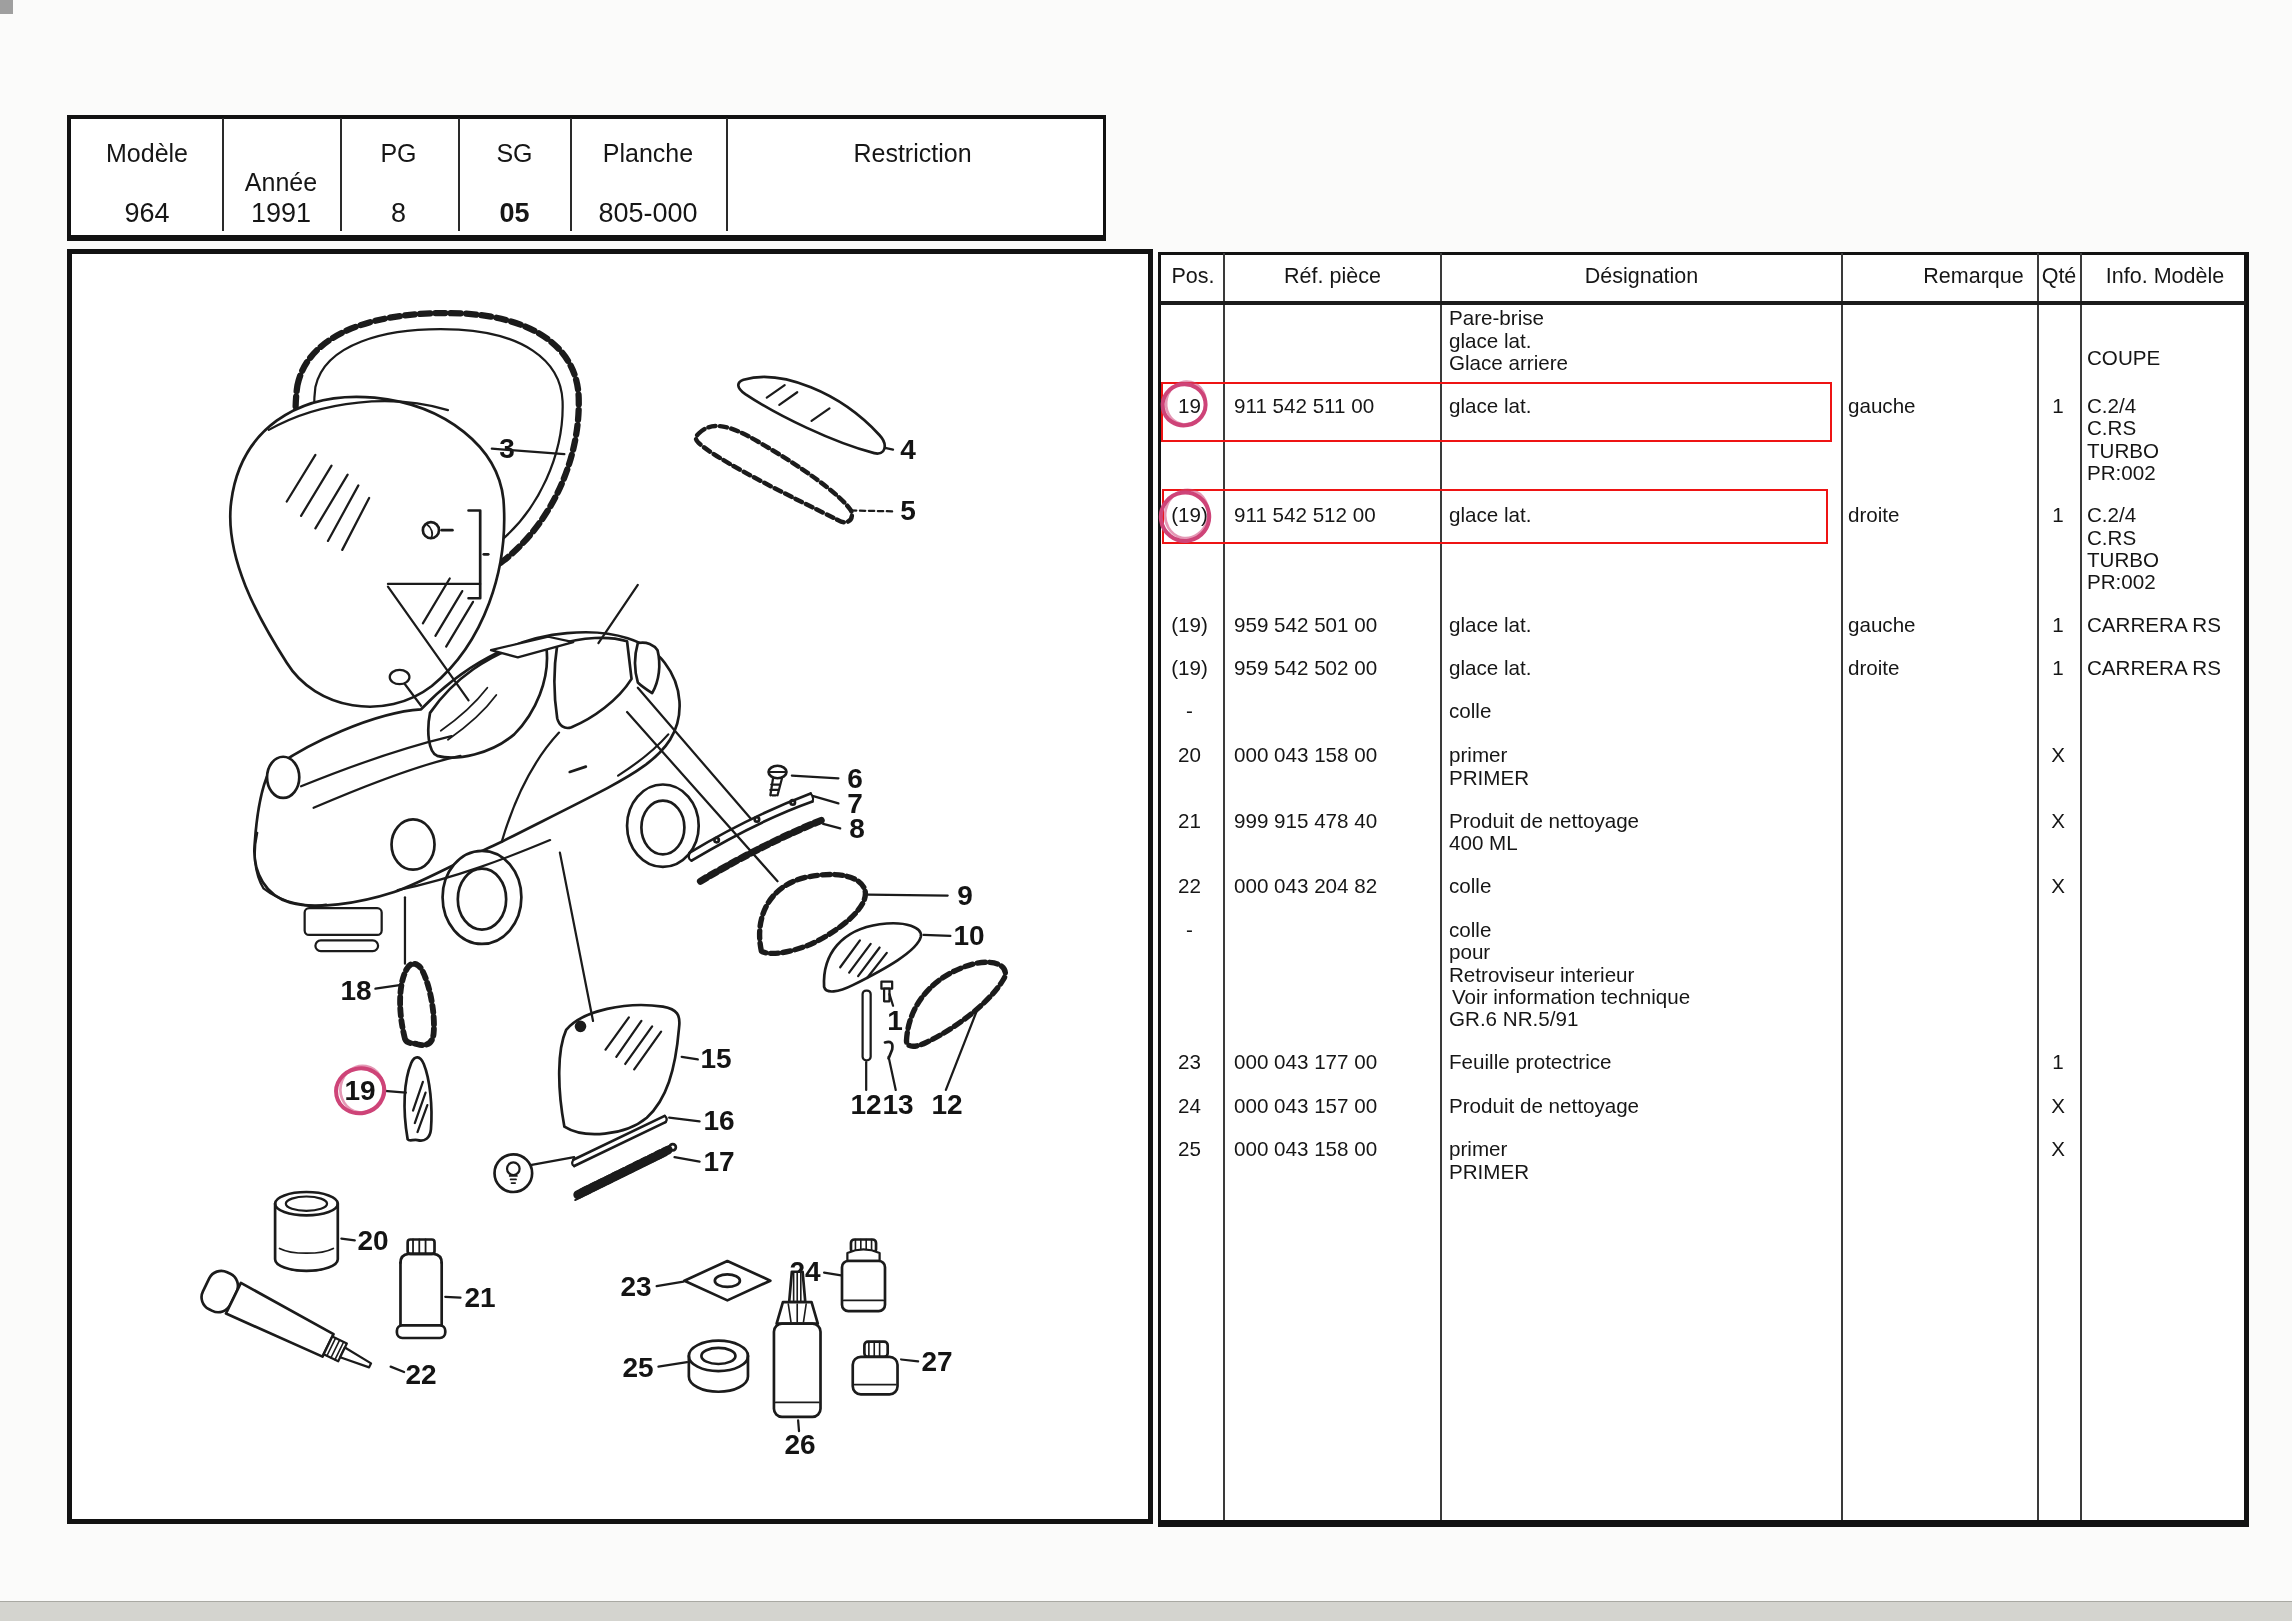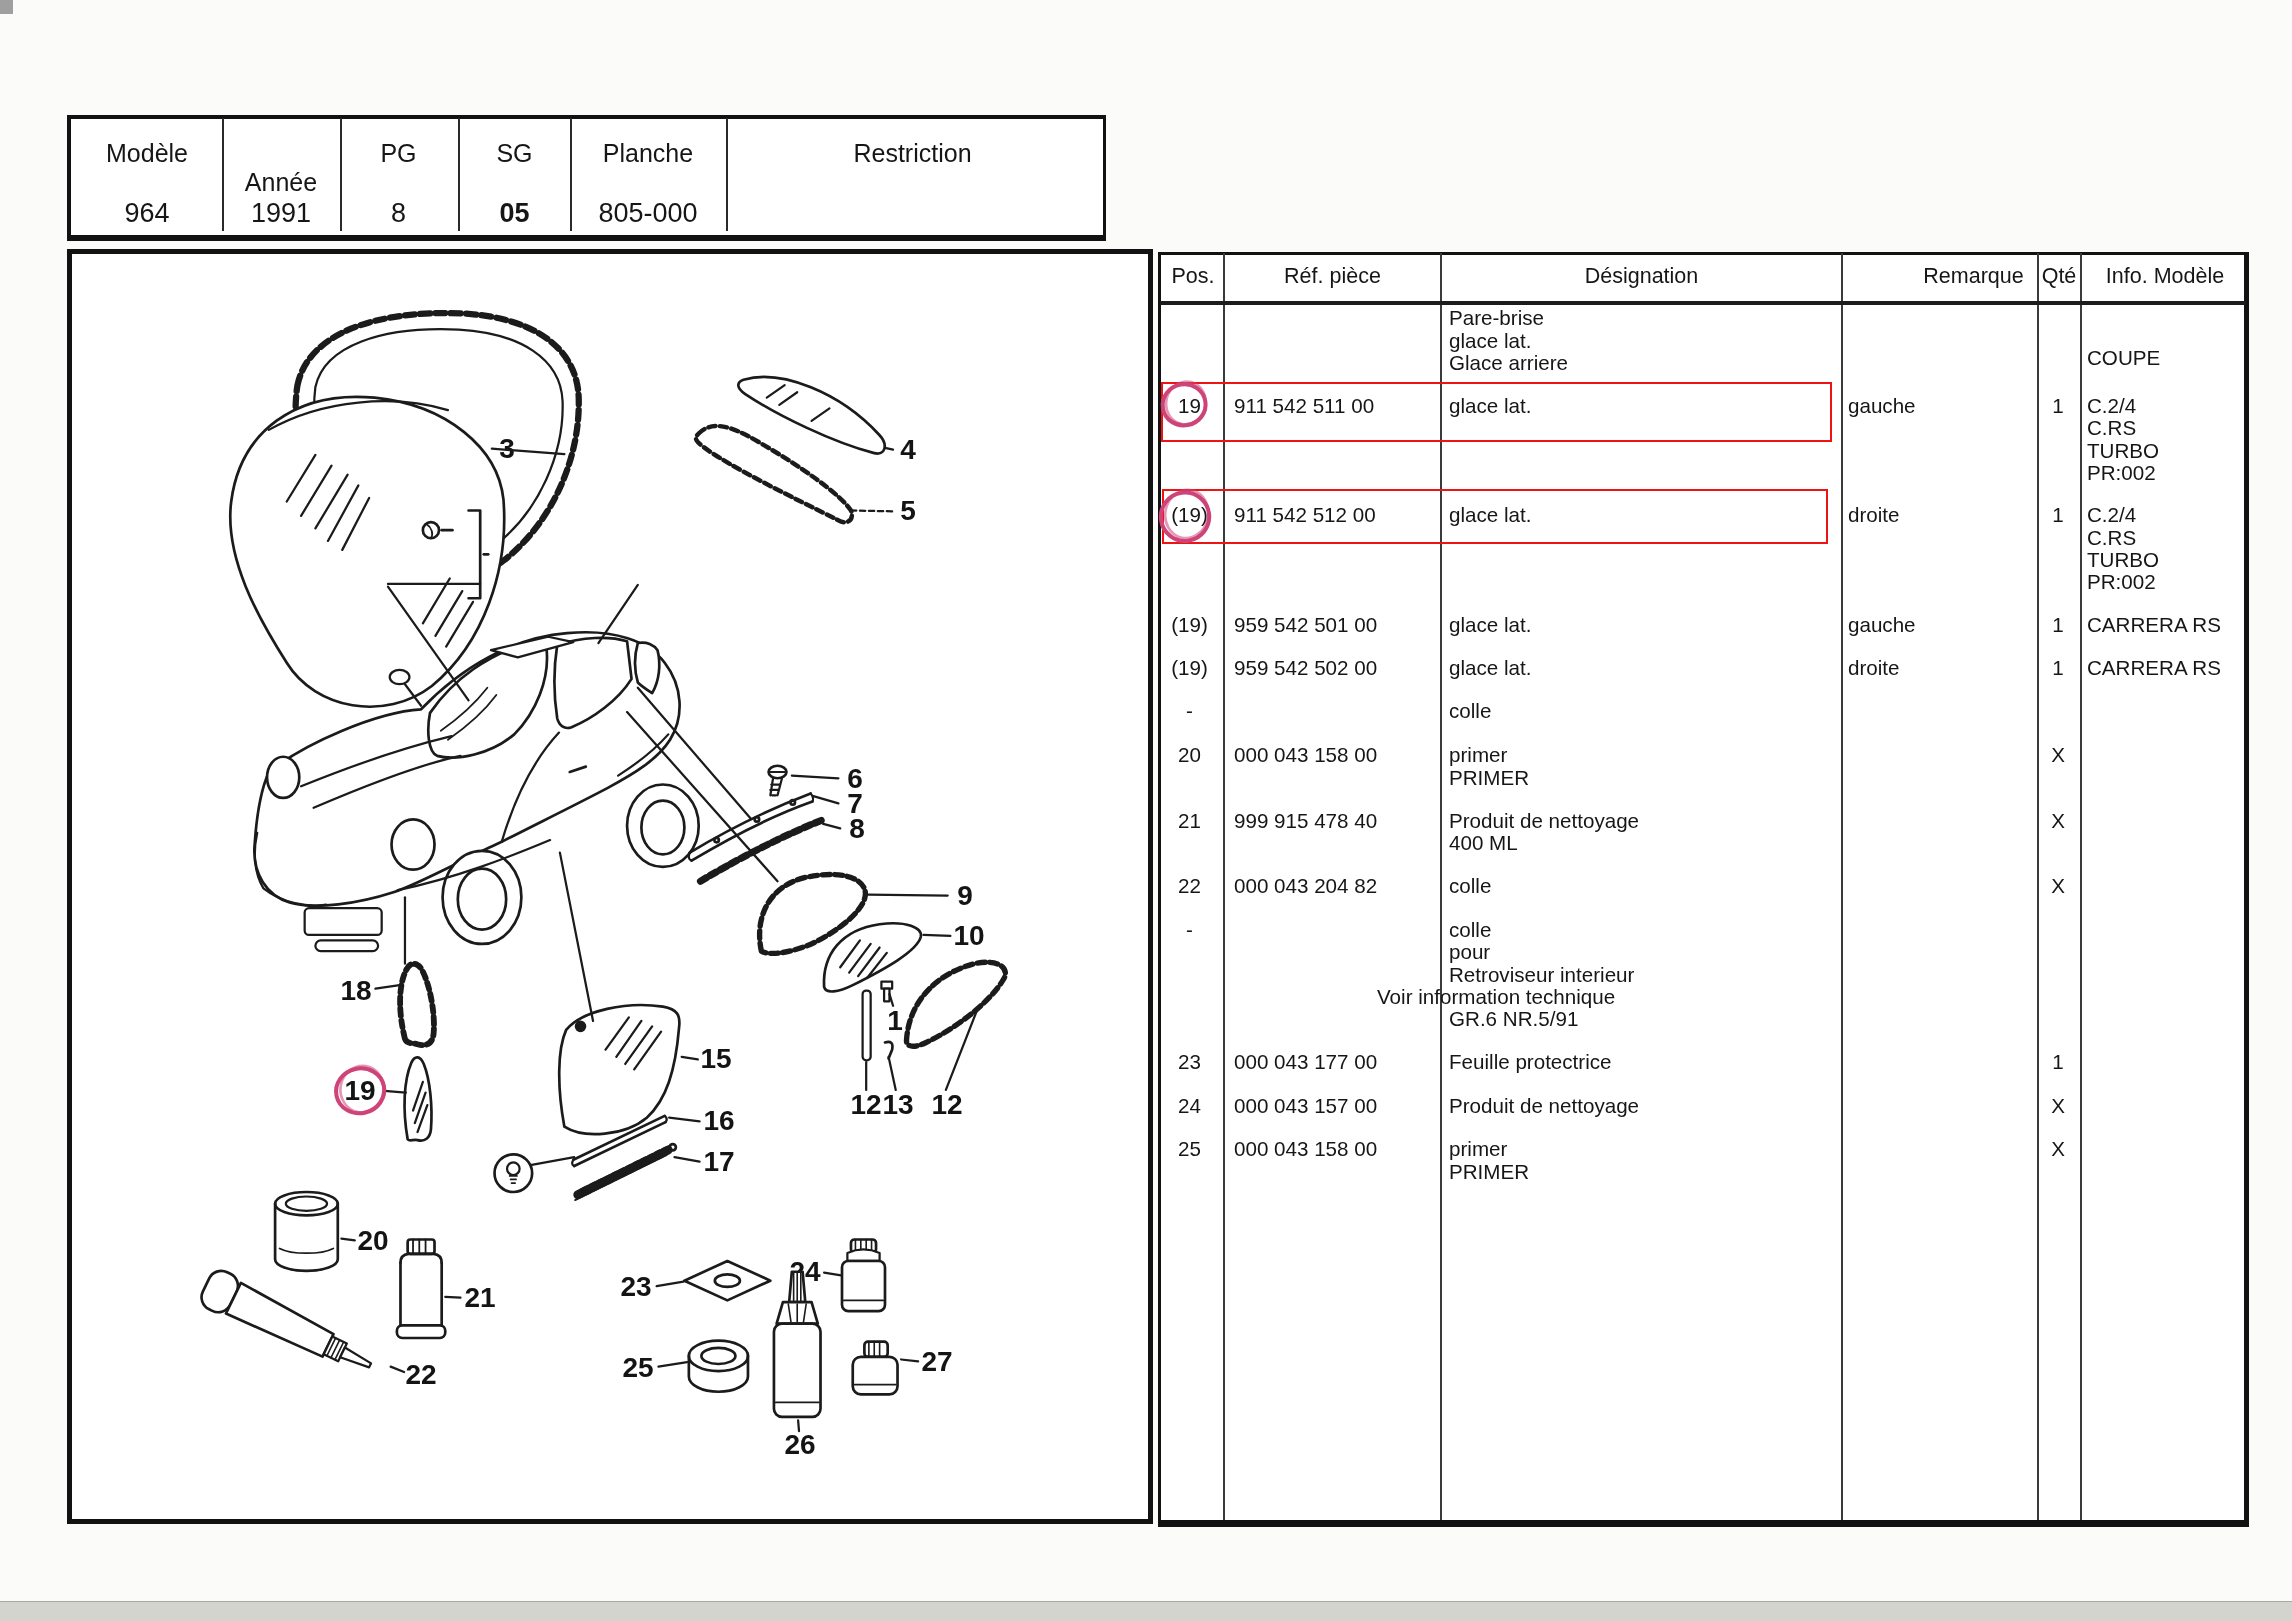--- a/index.html
+++ b/index.html
@@ -158,21 +158,21 @@
 
   <div class="cell ctr" style="left:1161px;top:875px;width:57px;">22</div>
   <div class="cell" style="left:1234px;top:875px;">000 043 204 82</div>
   <div class="cell" style="left:1449px;top:875px;">colle</div>
   <div class="cell ctr" style="left:2040px;top:875px;width:36px;">X</div>
 
   <div class="cell ctr" style="left:1161px;top:919px;width:57px;">-</div>
   <div class="cell" style="left:1449px;top:919px;">colle</div>
   <div class="cell" style="left:1449px;top:941px;">pour</div>
   <div class="cell" style="left:1449px;top:964px;">Retroviseur interieur</div>
-  <div class="cell" style="left:1377px;top:986px;">Voir information technique</div>
+  <div class="cell" style="left:1452px;top:986px;">Voir information technique</div>
   <div class="cell" style="left:1449px;top:1008px;">GR.6  NR.5/91</div>
 
   <div class="cell ctr" style="left:1161px;top:1051px;width:57px;">23</div>
   <div class="cell" style="left:1234px;top:1051px;">000 043 177 00</div>
   <div class="cell" style="left:1449px;top:1051px;">Feuille protectrice</div>
   <div class="cell ctr" style="left:2040px;top:1051px;width:36px;">1</div>
 
   <div class="cell ctr" style="left:1161px;top:1095px;width:57px;">24</div>
   <div class="cell" style="left:1234px;top:1095px;">000 043 157 00</div>
   <div class="cell" style="left:1449px;top:1095px;">Produit de nettoyage</div>

